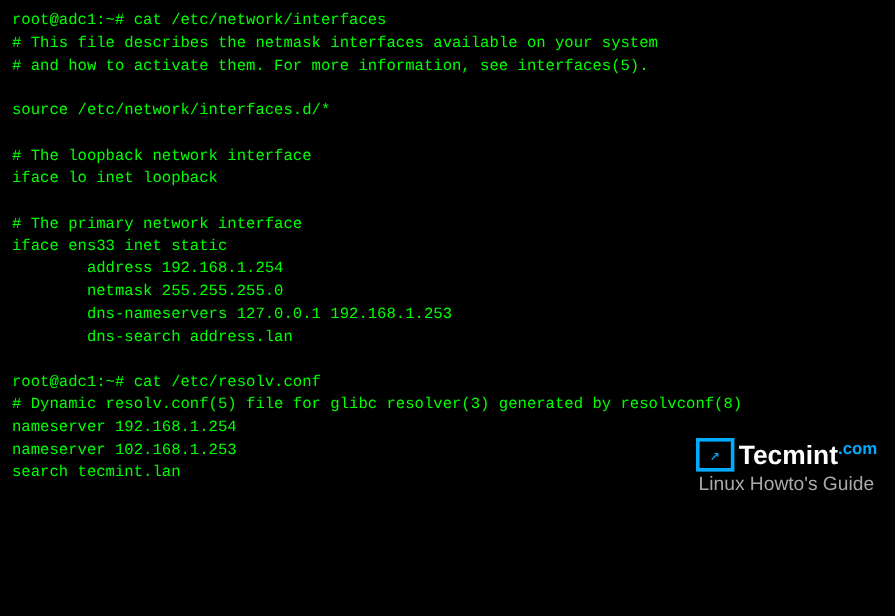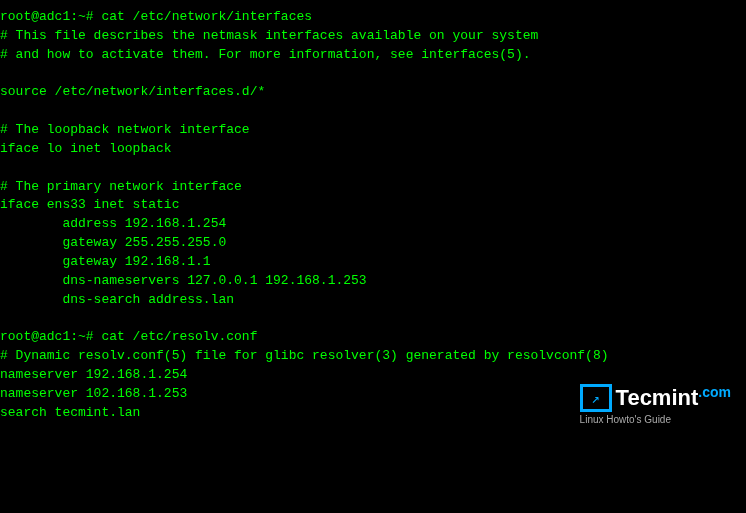--- a/index.html
+++ b/index.html
@@ -13,33 +13,33 @@
       background-color: #000000;
       font-family: 'Courier New', Courier, monospace;
       font-size: 13px;
       color: #00ff00;
       overflow: hidden;
     }
     .terminal {
       width: 746px;
       height: 429px;
       background-color: #000000;
-      padding: 8px 0;
+      padding: 8px 10px;
       position: relative;
     }
     .line {
       line-height: 1.45;
       white-space: pre;
     }
     .text-green {
       color: #00ff00;
     }
     .tecmint-logo {
       position: absolute;
-      bottom: 4px;
+      bottom: 16px;
       right: 15px;
       text-align: center;
     }
     .tecmint-logo .logo-box {
       display: flex;
       align-items: center;
       justify-content: center;
     }
     .tecmint-logo .icon-box {
       width: 32px;
@@ -62,44 +62,43 @@
       font-weight: bold;
       color: #ffffff;
     }
     .tecmint-logo .logo-text .dot-com {
       color: #00aaff;
       font-size: 14px;
       vertical-align: super;
     }
     .tecmint-logo .tagline {
       font-family: Arial, sans-serif;
-      font-size: 10px;
+      font-size: 16px;
       color: #aaaaaa;
-      text-align: left;
+      text-align: center;
       margin-top: 2px;
     }
   </style>
 </head>
 <body>
 
 <div class="terminal">
   <div class="line"><span class="text-green">root@adc1:~# cat /etc/network/interfaces</span></div>
   <div class="line"><span class="text-green"># This file describes the netmask interfaces available on your system</span></div>
   <div class="line"><span class="text-green"># and how to activate them. For more information, see interfaces(5).</span></div>
   <div class="line">&nbsp;</div>
   <div class="line"><span class="text-green">source /etc/network/interfaces.d/*</span></div>
   <div class="line">&nbsp;</div>
   <div class="line"><span class="text-green"># The loopback network interface</span></div>
   <div class="line"><span class="text-green">iface lo inet loopback</span></div>
   <div class="line">&nbsp;</div>
   <div class="line"><span class="text-green"># The primary network interface</span></div>
   <div class="line"><span class="text-green">iface ens33 inet static</span></div>
   <div class="line"><span class="text-green">        address 192.168.1.254</span></div>
-  <div class="line"><span class="text-green">        gateway 255.255.255.0</span></div>
-  <div class="line"><span class="text-green">        gateway 192.168.1.1</span></div>
+  <div class="line"><span class="text-green">        netmask 255.255.255.0</span></div>
   <div class="line"><span class="text-green">        dns-nameservers 127.0.0.1 192.168.1.253</span></div>
   <div class="line"><span class="text-green">        dns-search address.lan</span></div>
   <div class="line">&nbsp;</div>
   <div class="line"><span class="text-green">root@adc1:~# cat /etc/resolv.conf</span></div>
   <div class="line"><span class="text-green"># Dynamic resolv.conf(5) file for glibc resolver(3) generated by resolvconf(8)</span></div>
   <div class="line"><span class="text-green">nameserver 192.168.1.254</span></div>
   <div class="line"><span class="text-green">nameserver 102.168.1.253</span></div>
   <div class="line"><span class="text-green">search tecmint.lan</span></div>
   <div class="line">
     

